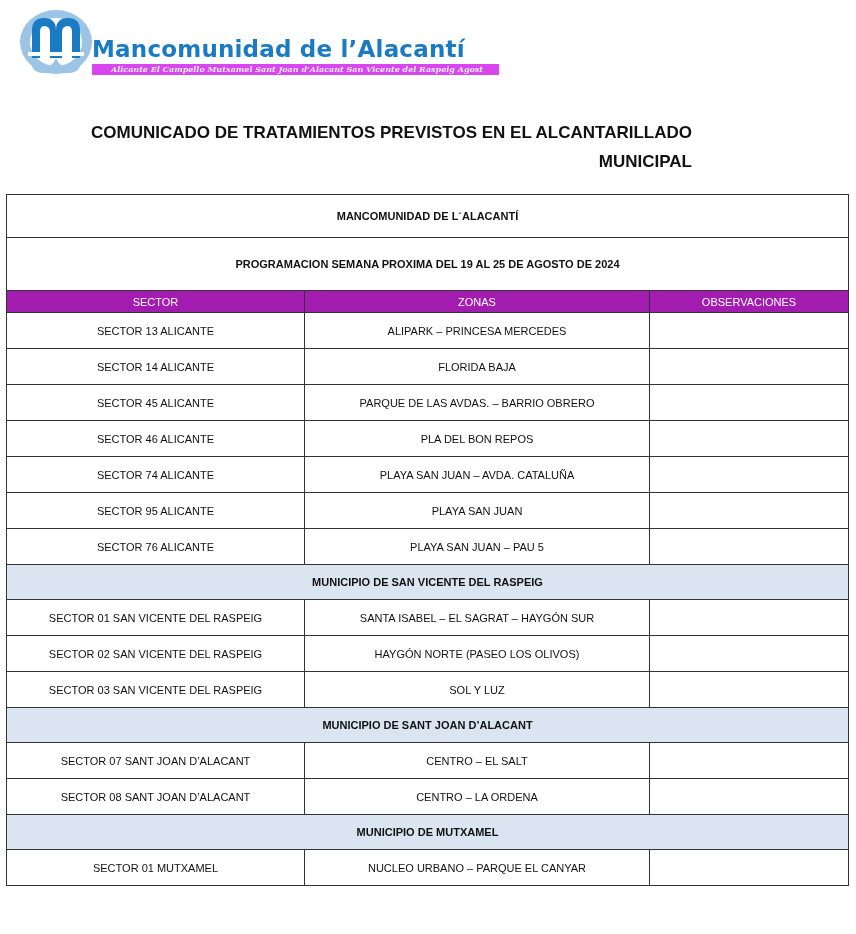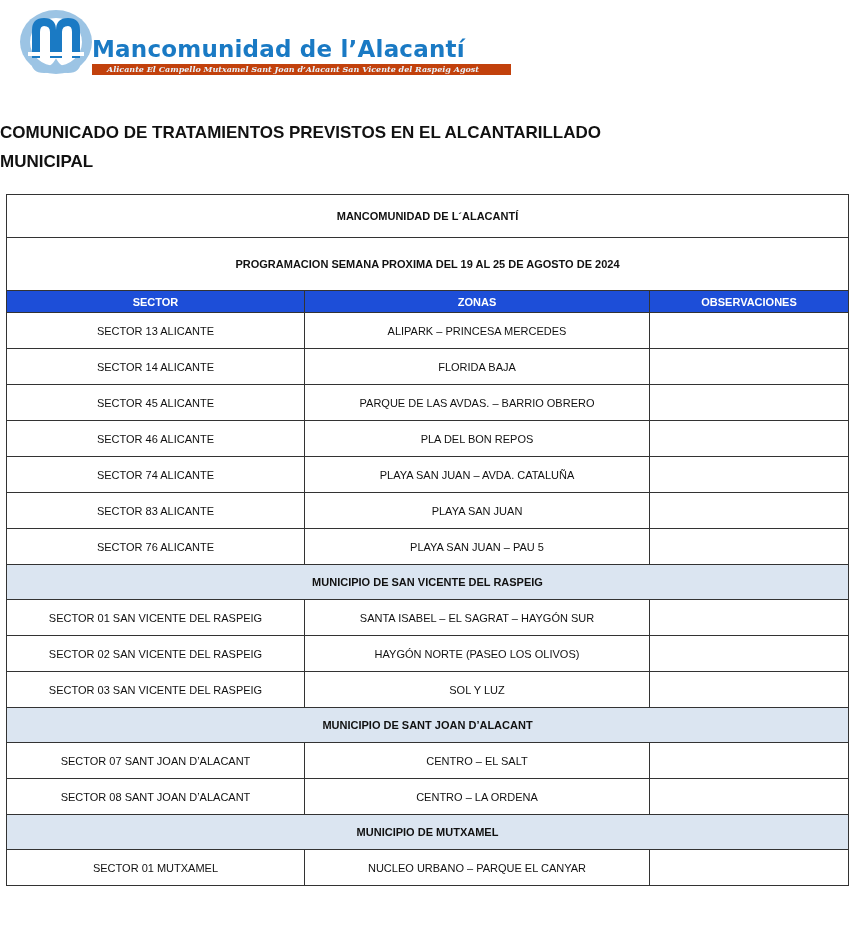--- a/index.html
+++ b/index.html
@@ -1,26 +1,26 @@
 <!DOCTYPE html>
 <html><head>
 <meta charset="utf-8">
 <style>
   html, body { margin:0; padding:0; background:#ffffff; }
   body { width:856px; height:934px; position:relative; overflow:hidden; font-family:"Liberation Sans", sans-serif; color:#111; }
   .logo { position:absolute; left:18px; top:8px; width:490px; height:70px;font-weight:bold; }
   .logo-mark { position:absolute; left:0; top:0; width:76px; height:68px; }
   .logo-title { position:absolute; left:74px; top:28px; font-family:"DejaVu Sans", sans-serif; font-size:23px; color:#1a7ac4; letter-spacing:0.2px; white-space:nowrap; }
-  .logo-tagline { position:absolute; left:74px; top:56px; width:404px; height:11px; background:#c2410c; color:#e8f2fb; font-family:"DejaVu Serif", serif; font-style:italic; font-size:8px; line-height:11px; white-space:nowrap; overflow:hidden; padding-left:15px; }
-  .doc-title { position:absolute; left:0; top:118px; width:692px; text-align:left; font-size:17px; font-weight:bold; line-height:29px; color:#111; }
+  .logo-tagline { position:absolute; left:74px; top:56px; width:404px; height:11px; background:#d946ef; color:#e8f2fb; font-family:"DejaVu Serif", serif; font-style:italic; font-size:8px; line-height:11px; white-space:nowrap; overflow:hidden; padding-left:3px;text-align:center; }
+  .doc-title { position:absolute; left:0; top:118px; width:692px; text-align:right; font-size:17px; font-weight:bold; line-height:29px; color:#111; }
   table.sched { position:absolute; left:6px; top:194px; width:842px; border-collapse:collapse; table-layout:fixed; }
   table.sched td, table.sched th { border:1px solid #333; text-align:center; padding:0; font-size:11px; }
   .org-row td { height:42px; font-size:16px; font-weight:bold; }
   .week-row td { height:52px; font-size:15px; font-weight:bold; }
-  .head-row th { height:21px; background:#1d4ed8; color:#fff; font-size:14px; font-weight:bold; border-color:#14253d; }
+  .head-row th { height:21px; background:#a21caf; color:#fff; font-size:14px; font-weight:normal; border-color:#14253d; }
   .muni-row td { height:34px; background:#dbe5f1; font-size:17px; font-weight:bold; }
   .data-row td { height:35px; }
   col.c1 { width:298px; } col.c2 { width:345px; } col.c3 { width:199px; }
 </style>
 </head>
 <body>
 
 <div class="logo">
   <svg class="logo-mark" viewBox="0 0 76 68">
     <ellipse cx="38" cy="34" rx="36" ry="32" fill="#9cc4e4"></ellipse>
@@ -75,21 +75,21 @@
         <td>SECTOR 46 ALICANTE</td>
         <td>PLA DEL BON REPOS</td>
         <td></td>
       </tr>
       <tr class="data-row">
         <td>SECTOR 74 ALICANTE</td>
         <td>PLAYA SAN JUAN – AVDA. CATALUÑA</td>
         <td></td>
       </tr>
       <tr class="data-row">
-        <td>SECTOR 83 ALICANTE</td>
+        <td>SECTOR 95 ALICANTE</td>
         <td>PLAYA SAN JUAN</td>
         <td></td>
       </tr>
       <tr class="data-row">
         <td>SECTOR 76 ALICANTE</td>
         <td>PLAYA SAN JUAN – PAU 5</td>
         <td></td>
       </tr>
       <tr class="muni-row">
         <td colspan="3">MUNICIPIO DE SAN VICENTE DEL RASPEIG</td>

